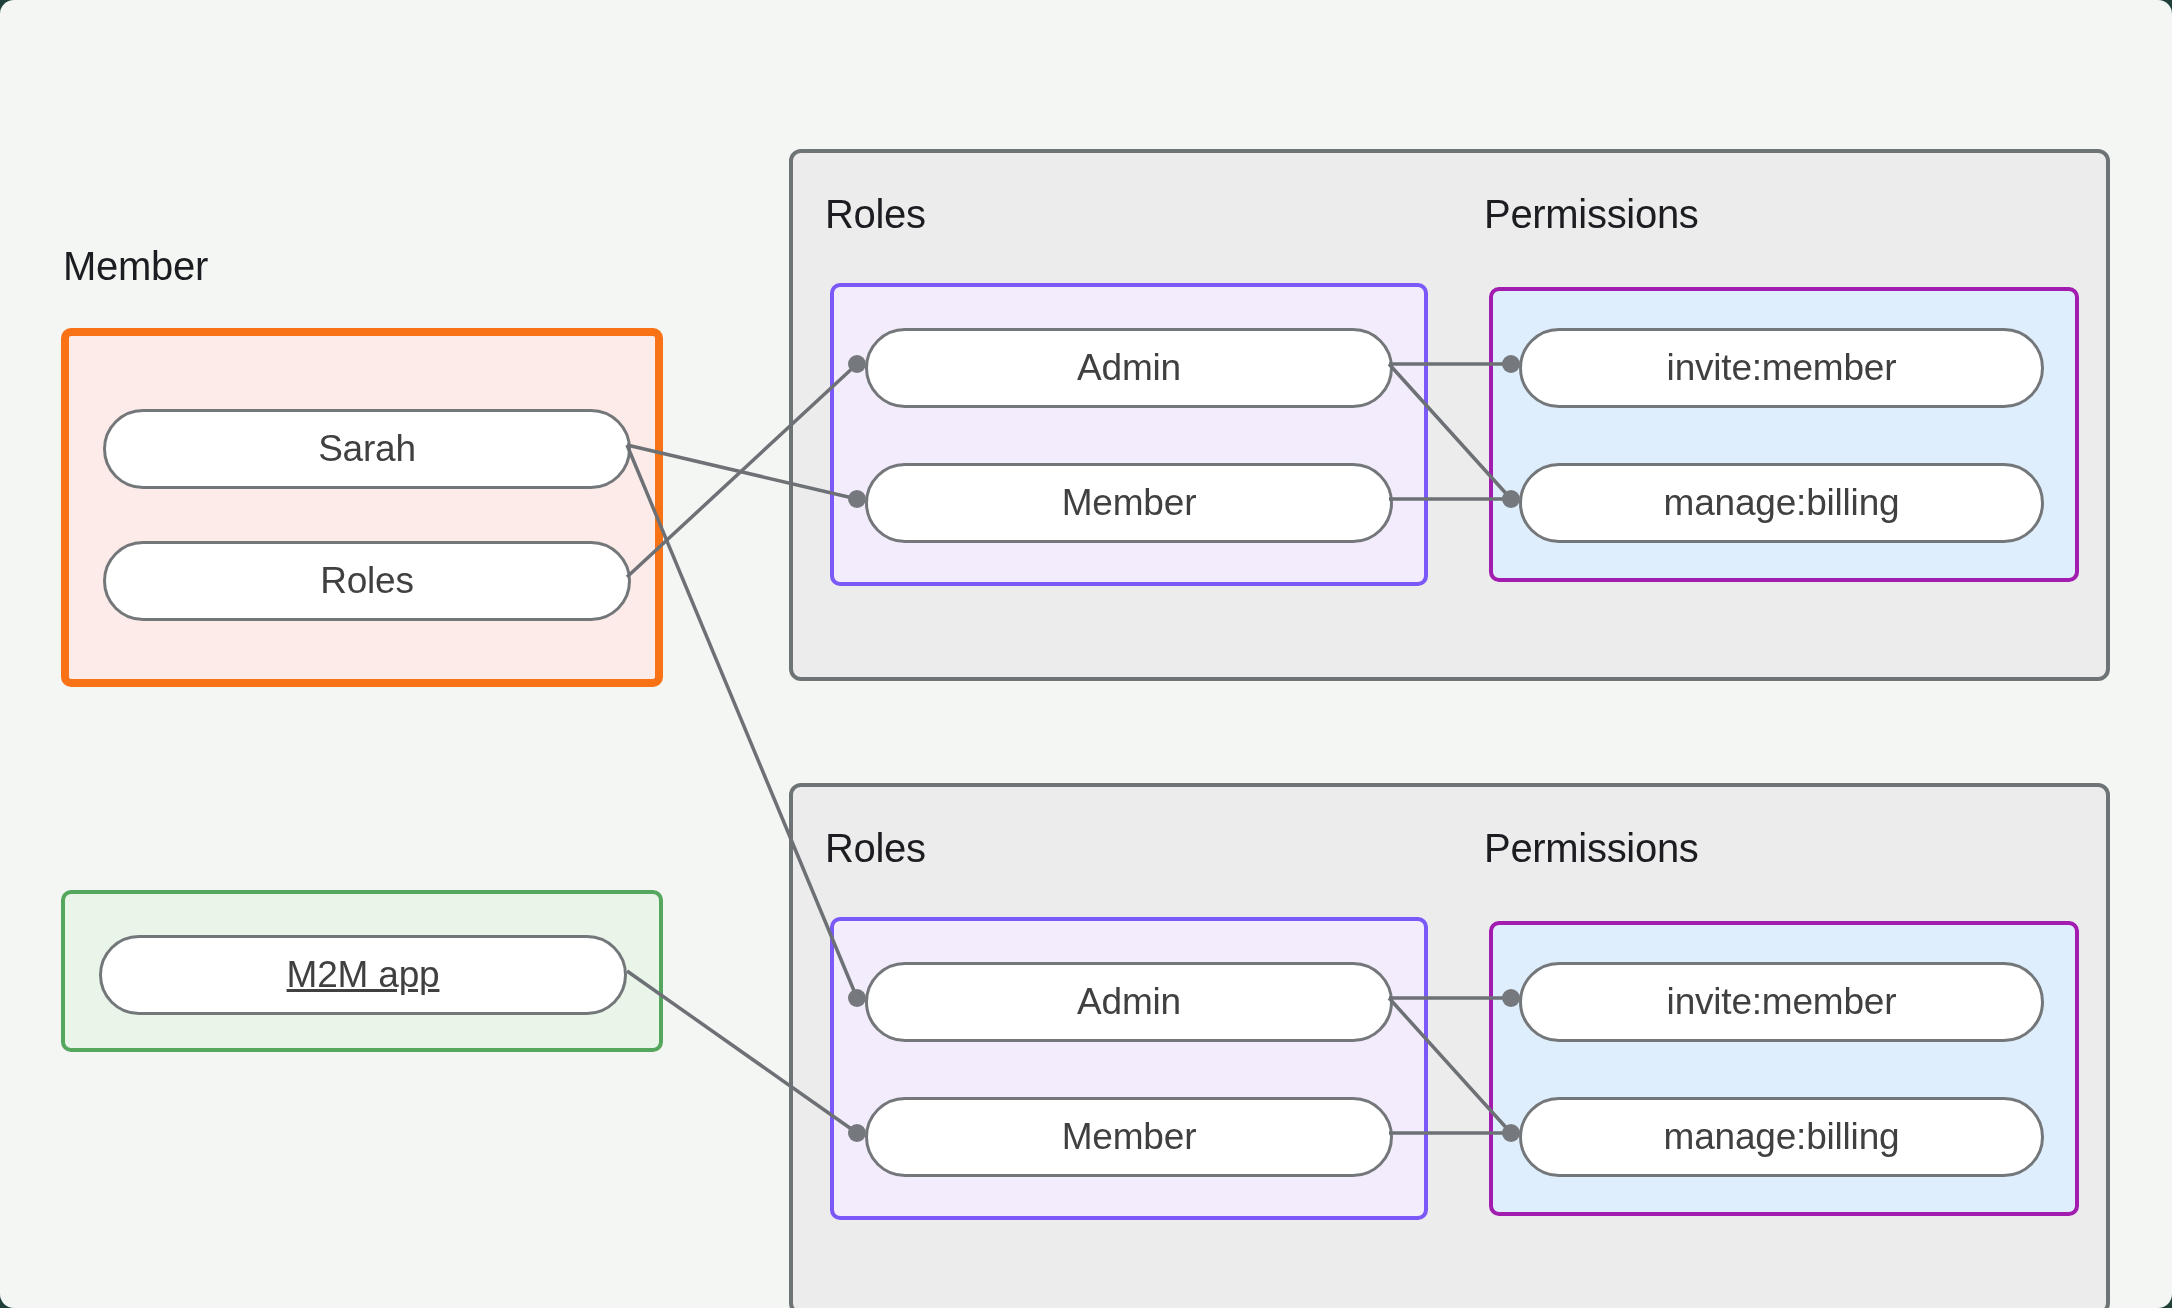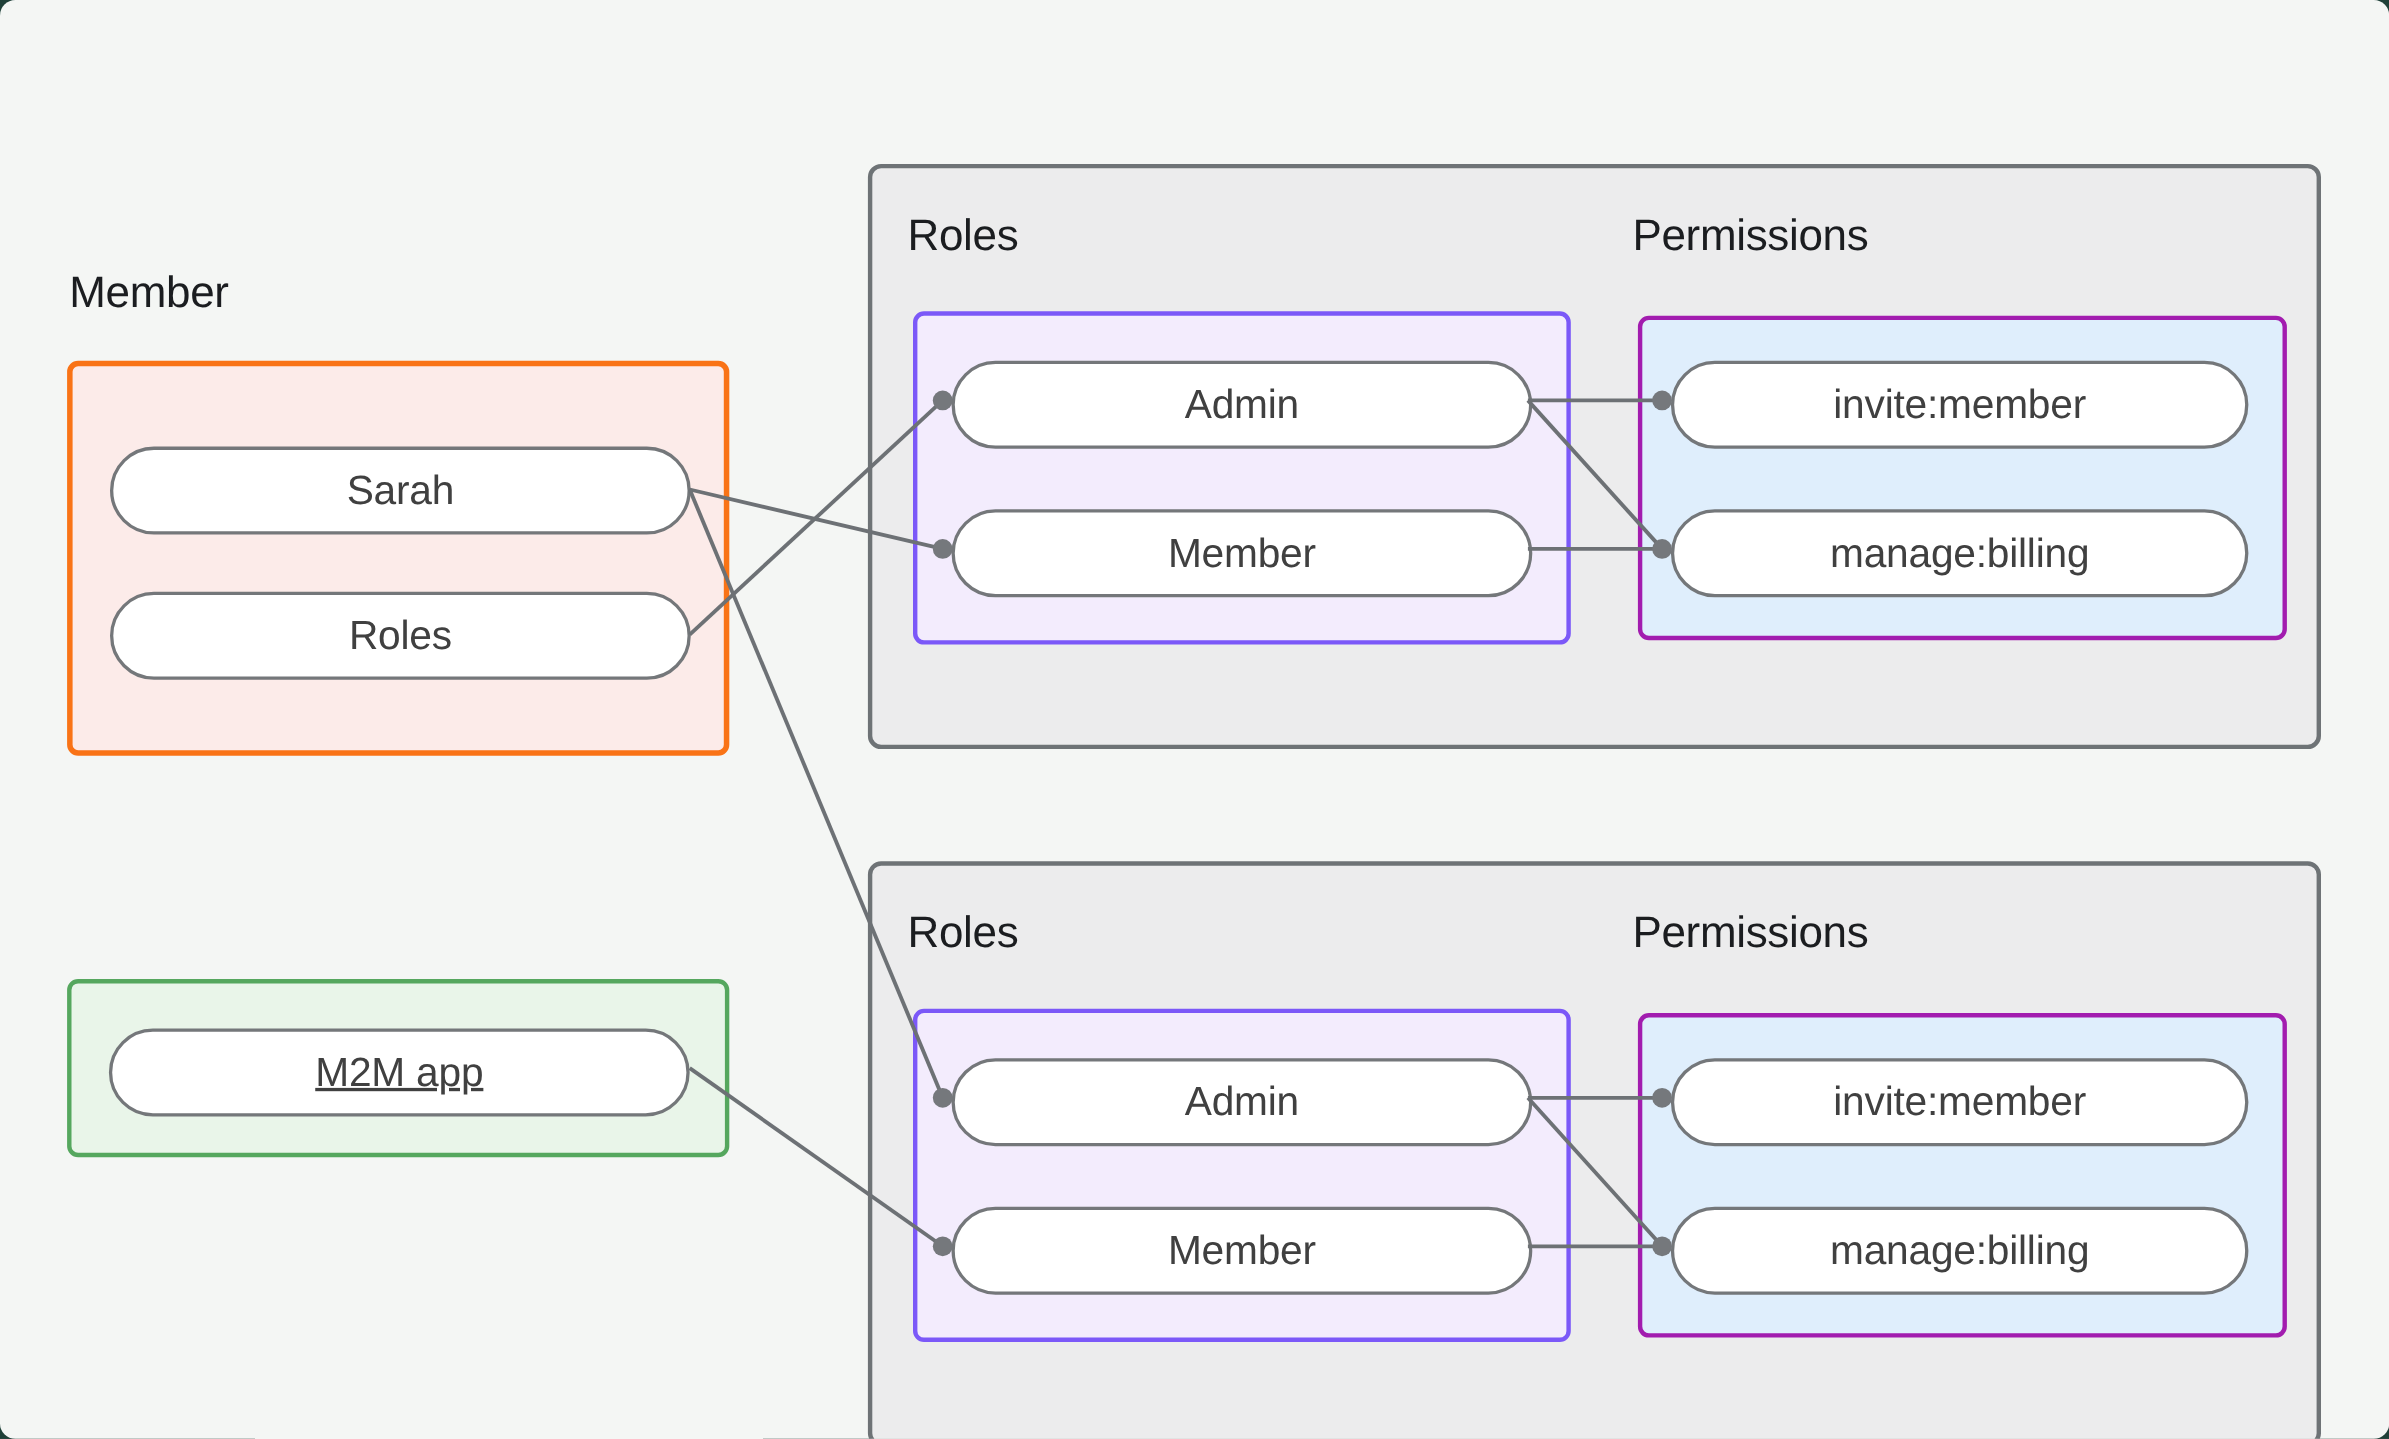--- a/index.html
+++ b/index.html
@@ -35,21 +35,21 @@
     font-weight: 500;
     color: #1b1d20;
     letter-spacing: -0.3px;
     white-space: nowrap;
   }
   .group-box {
     position: absolute;
     box-sizing: border-box;
     border-radius: 10px;
   }
-  .group-box.red   { border: 5px solid #f97316; background: #fcebe9; }
+  .group-box.red   { border: 8px solid #f97316; background: #fcebe9; }
   .group-box.green { border: 4px solid #55a75e; background: #e9f5e9; }
   .org-box {
     position: absolute;
     box-sizing: border-box;
     width: 1321px; height: 532px;
     background: #ececed;
     border: 4px solid #6e7376;
     border-radius: 12px;
   }
   .inner-box {

